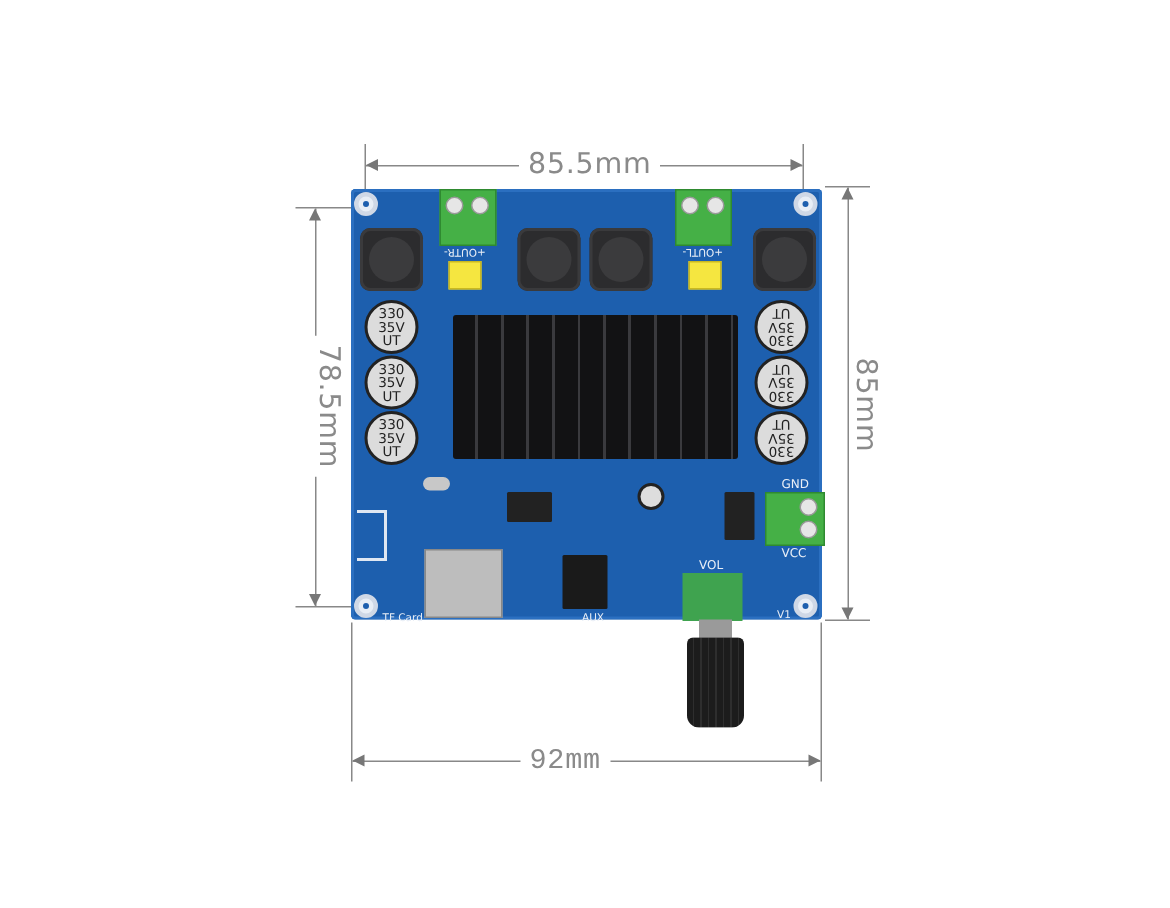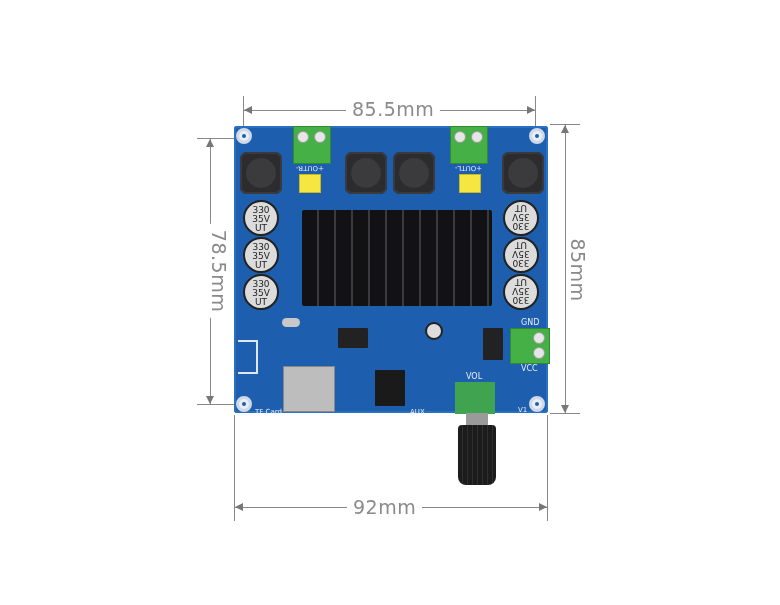--- a/index.html
+++ b/index.html
@@ -42,21 +42,21 @@
   <div class="arrow-r" style="left:527px;top:106px;"></div>
   <div class="abs dim-text" style="left:346px;top:99px;">85.5mm</div>
 </div>
 
 <div>
   <div class="vline" style="left:234px;top:415px;height:106px;"></div>
   <div class="vline" style="left:547px;top:415px;height:106px;"></div>
   <div class="hline" style="left:235px;top:507px;width:312px;"></div>
   <div class="arrow-l" style="left:235px;top:503px;"></div>
   <div class="arrow-r" style="left:539px;top:503px;"></div>
-  <div class="abs dim-text" style="left:347px;top:497px;">92mm</div>
+  <div class="abs dim-text" style="left:347px;top:497px;font-family:Liberation Mono, monospace;">92mm</div>
 </div>
 
 <div>
   <div class="hline" style="left:197px;top:138px;width:40px;"></div>
   <div class="hline" style="left:197px;top:404px;width:40px;"></div>
   <div class="vline" style="left:210px;top:139px;height:265px;"></div>
   <div class="arrow-u" style="left:206px;top:139px;"></div>
   <div class="arrow-d" style="left:206px;top:396px;"></div>
   <div class="abs dim-text rot-l" style="left:172px;top:261px;">78.5mm</div>
 </div>
@@ -140,21 +140,21 @@
 </div>
 <div class="silk" style="left:521px;top:318px;font-size:8px;">GND</div>
 <div class="silk" style="left:521px;top:364px;font-size:8px;">VCC</div>
 
 <div class="abs" style="left:238px;top:340px;width:20px;height:34px;border:2px solid #dfe7f2;border-left:none;box-sizing:border-box;"></div>
 
 <div class="sd" style="left:283px;top:366px;width:50px;height:44px;"></div>
 <div class="silk" style="left:255px;top:408px;">TF Card</div>
 
 <div class="chip" style="left:375px;top:370px;width:30px;height:36px;background:#1a1a1a;"></div>
-<div class="silk" style="left:410px;top:408px;">AUX</div>
+<div class="silk" style="left:388px;top:408px;">AUX</div>
 
 <div class="silk" style="left:466px;top:372px;font-size:8px;">VOL</div>
 <div class="pot" style="left:455px;top:382px;width:40px;height:32px;"></div>
 <div class="silk" style="left:518px;top:406px;">V1</div>
 
 <div class="knob">
   <div style="position:absolute;left:8px;top:0;width:22px;height:14px;background:#9a9a9a;"></div>
   <div style="position:absolute;left:0;top:12px;width:38px;height:60px;background:#1c1c1c;border-radius:4px 4px 8px 8px;background-image:repeating-linear-gradient(90deg,#1c1c1c 0 4px,#2e2e2e 4px 5px);"></div>
 </div>
 

